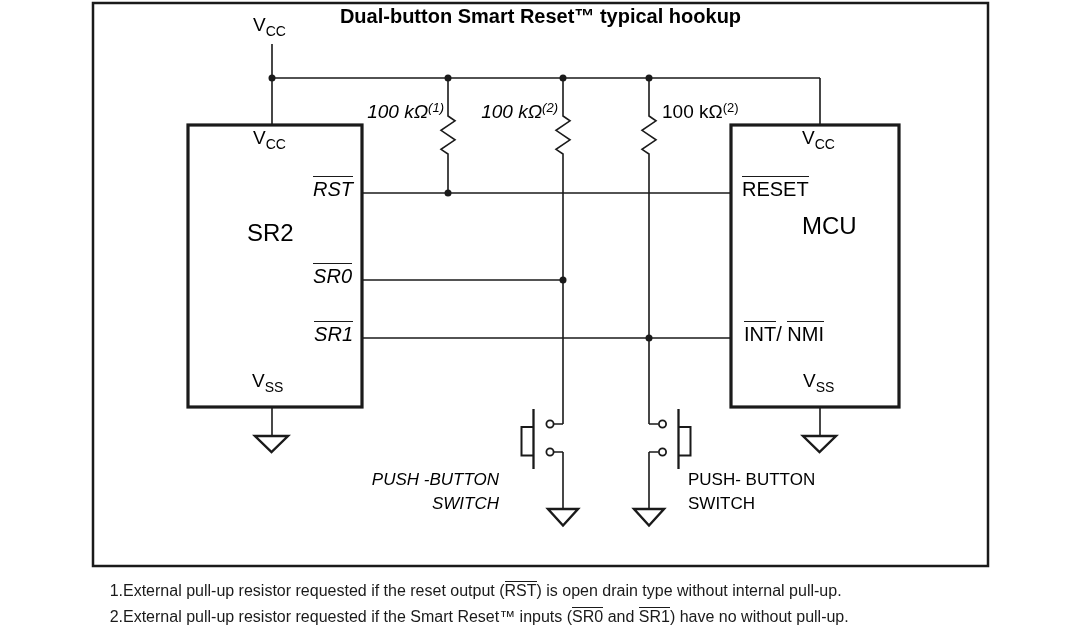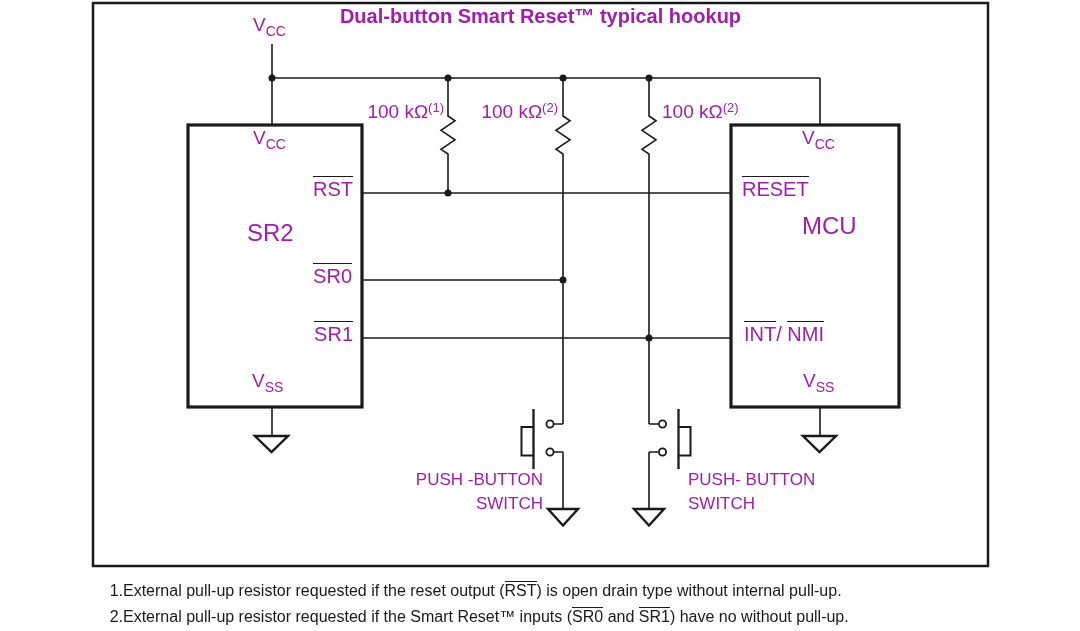--- a/index.html
+++ b/index.html
@@ -3,30 +3,30 @@
 <meta charset="utf-8">
 <style>
   html,body { margin:0; padding:0; background:#ffffff; }
   .stage {
     position:relative; width:1080px; height:631px;
     background:#ffffff; overflow:hidden;
     font-family:"Liberation Sans", sans-serif;
     color:#1a1a1a;
   }
   .stage svg { position:absolute; left:0; top:0; }
-  .lbl { position:absolute; line-height:1.15; white-space:nowrap; color:#a21caf; }
+  .lbl { position:absolute; line-height:1.15; white-space:nowrap; color:#000000; }
   .title { font-size:20px; font-weight:bold; text-align:center; }
   .pin { font-size:20px; }
   .chipname { font-size:24px; }
   .vlabel { font-size:19px; }
   .ssub { font-size:14px; vertical-align:-5px; }
   .rlabel { font-size:19px; }
   .ssup { font-size:13px; vertical-align:6px; }
   .swlabel { font-size:17px; line-height:24px; }
-  .right-al { text-align:right; }
+  .right-al { text-align:right;font-style:italic; }
   .ov { border-top:1.8px solid #1a1a1a; padding-top:1px; }
   .fn { position:absolute; font-size:16px; line-height:1.2; white-space:nowrap;text-align:right; }
   .fn .num { display:inline-block; width:28px; }
   .fn .ov { border-top:1.5px solid #1a1a1a; padding-top:0; }
   .sep { white-space:pre; }
 </style>
 </head>
 <body>
 
 <div class="stage">
@@ -101,21 +101,21 @@
   <div class="lbl vlabel" style="left:802px; top:127px;"><span>V</span><span class="ssub">CC</span></div>
   <div class="lbl pin" style="left:742px; top:178px;"><span class="ov">RESET</span></div>
   <div class="lbl chipname" style="left:791px; top:212px;margin-left:11px;">MCU</div>
   <div class="lbl pin" style="left:744px; top:323px;"><span class="ov">INT</span><span class="sep">/ </span><span class="ov">NMI</span></div>
   <div class="lbl vlabel" style="left:803px; top:370px;"><span>V</span><span class="ssub">SS</span></div>
 
   <div class="lbl rlabel right-al" style="right:636px; top:101px;"><span>100 kΩ</span><span class="ssup">(1)</span></div>
   <div class="lbl rlabel right-al" style="right:522px; top:101px;"><span>100 kΩ</span><span class="ssup">(2)</span></div>
   <div class="lbl rlabel" style="left:662px; top:101px;"><span>100 kΩ</span><span class="ssup">(2)</span></div>
 
-  <div class="lbl swlabel right-al" style="right:537px; top:468px;">
+  <div class="lbl swlabel right-al" style="right:581px; top:468px;">
     <div>PUSH -BUTTON</div>
     <div>SWITCH</div>
   </div>
   <div class="lbl swlabel" style="left:688px; top:468px;">
     <div>PUSH- BUTTON</div>
     <div>SWITCH</div>
   </div>
 
   <div class="fn" style="left:95px; top:581px;">
     <span class="num">1.</span><span>External pull-up resistor requested if the reset output (</span><span class="ov">RST</span><span>) is open drain type without internal pull-up.</span>

